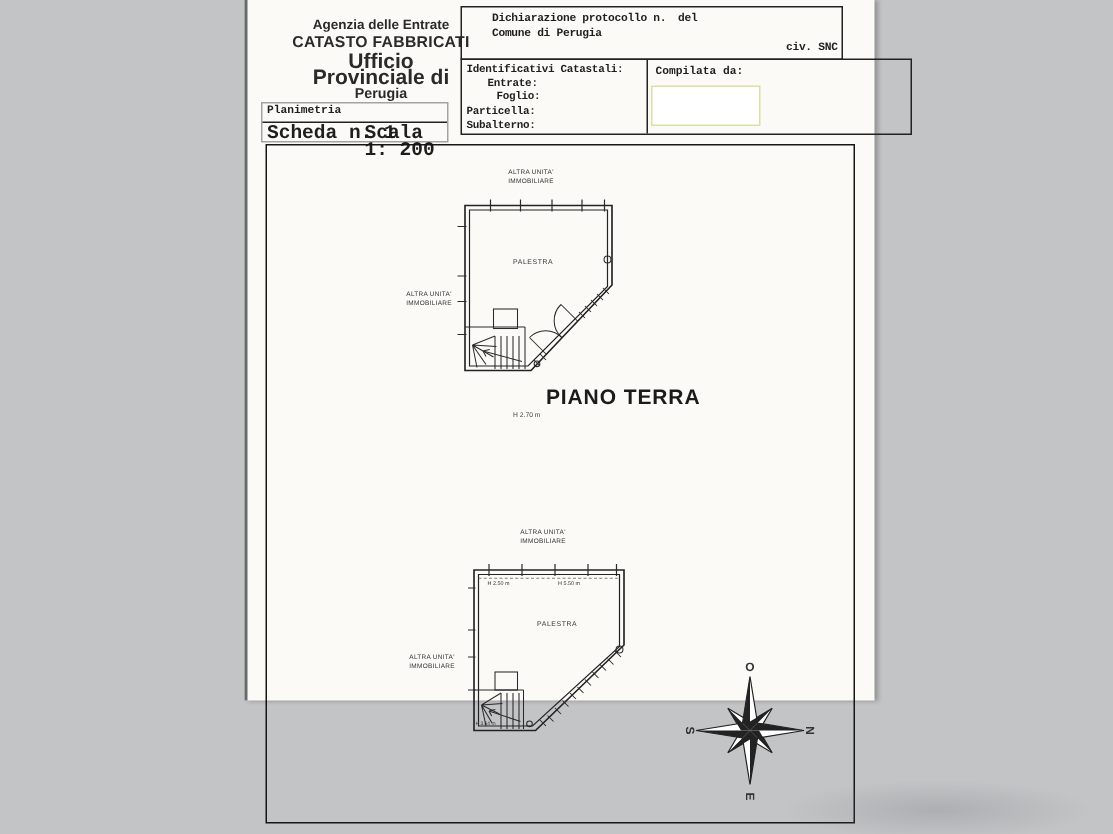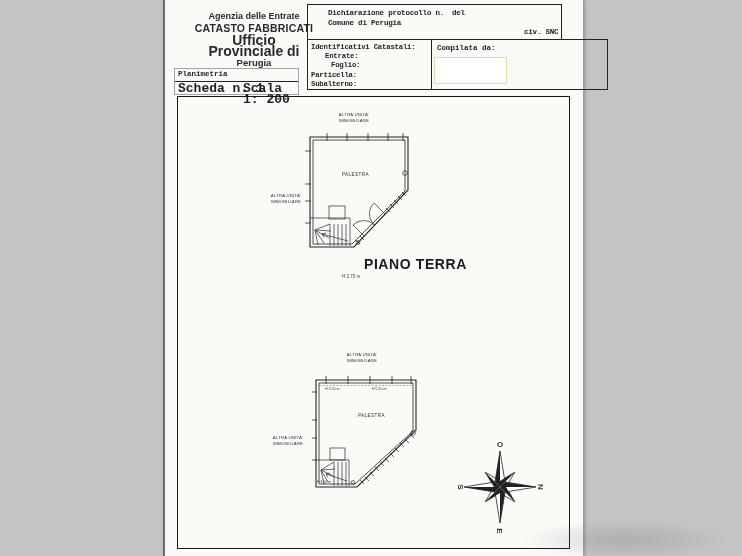--- a/index.html
+++ b/index.html
@@ -3,21 +3,21 @@
 <meta charset="utf-8">
 <style>
   html,body{margin:0;padding:0;}
   body{
     width:742px;height:556px;overflow:hidden;position:relative;
     background:#c3c4c6;
     font-family:"Liberation Mono","DejaVu Sans Mono",monospace;
     color:#1e1e1e;
   }
   .page{
-    position:absolute;left:163px;top:0;width:418px;height:556px;
+    position:absolute;left:163px;top:0;width:418px;height:467px;
     background:#fbfaf7;
     border-left:2px solid #6a6a6d;
     box-shadow:2px 0 3px rgba(0,0,0,.25);
   }
   .abs{position:absolute;}
   
   .agency{left:28px;top:11px;width:122px;text-align:center;
     font-family:"Liberation Sans","DejaVu Sans",sans-serif;font-weight:bold;color:#2a2a2a;}
   .agency .a1{font-size:9px;line-height:11px;}
   .agency .a2{font-size:10.5px;line-height:13px;letter-spacing:.2px;}

